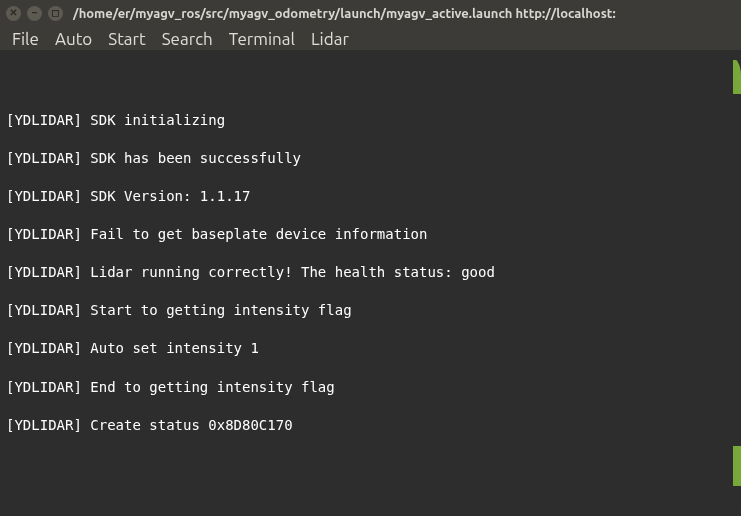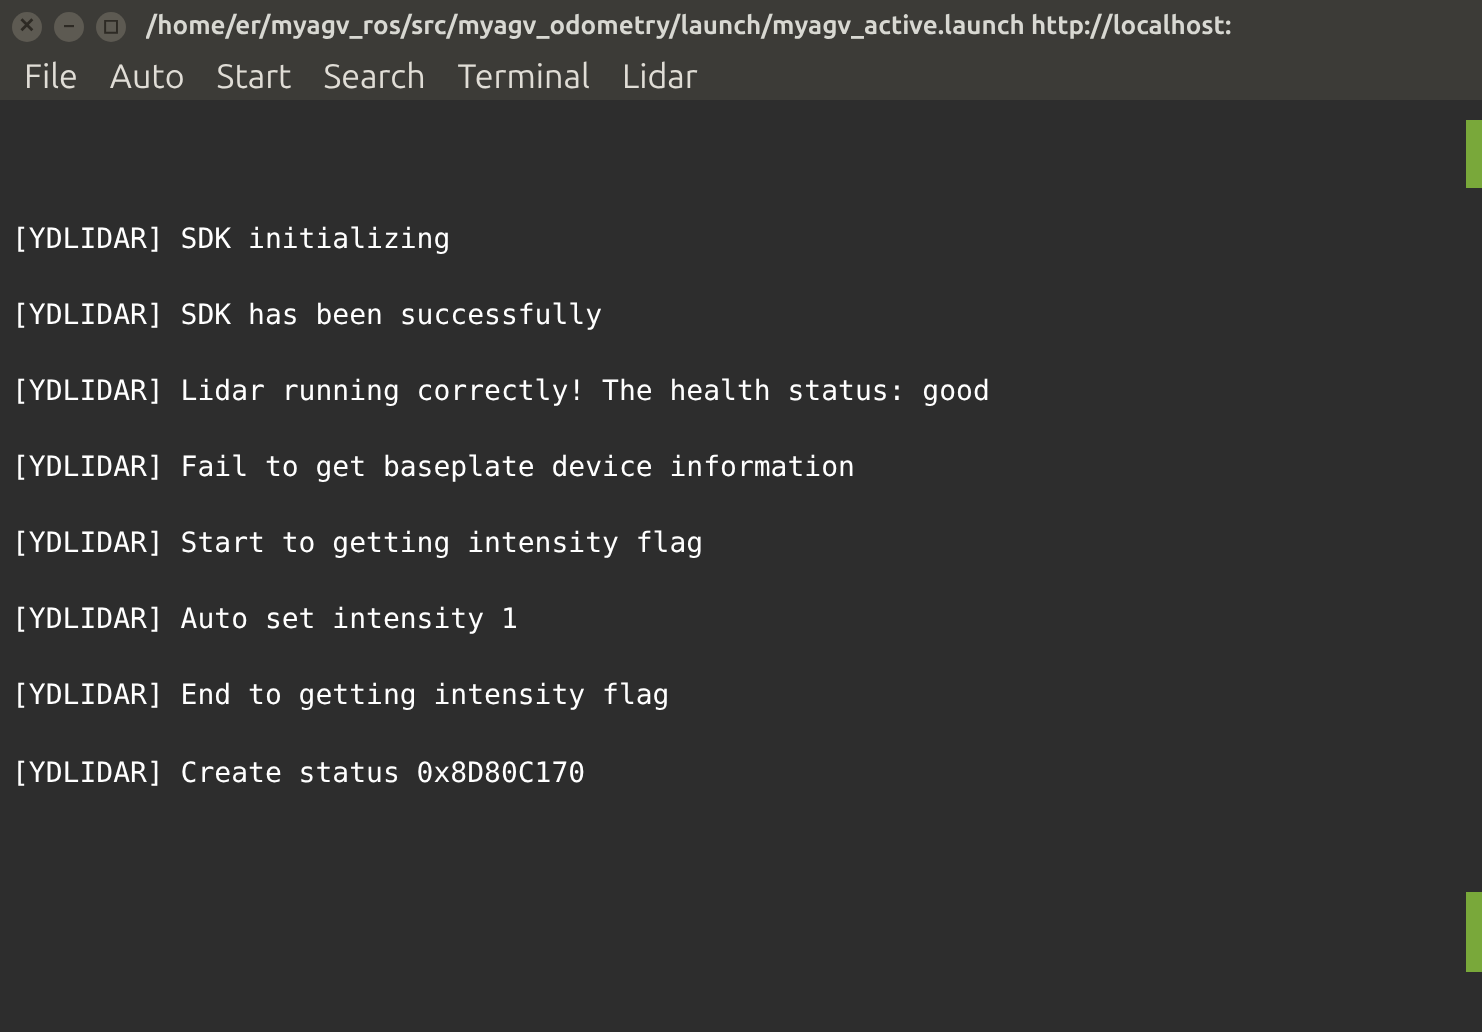--- a/index.html
+++ b/index.html
@@ -65,20 +65,21 @@
       flex: 1;
       background: #300a24;
       background: #2d2d2d;
       padding: 4px 6px;
       color: #ffffff;
       white-space: pre;
       line-height: 1.36;
       letter-spacing: 0;
       overflow: hidden;
       position: relative;
+      border-radius: 24px;
     }
     .line { white-space: pre; }
     .scroll-accent {
       position: absolute;
       right: 0;
       width: 8px;
       background: #79a83a;
     }
     .scroll-accent.top { top: 10px; height: 34px; }
     .scroll-accent.mid { top: 396px; height: 40px; }
@@ -102,22 +103,23 @@
   <div class="menu-item">Search</div>
   <div class="menu-item">Terminal</div>
   <div class="menu-item">Lidar</div>
 </div>
 
 <div class="terminal">
   <div class="scroll-accent top"></div>
   <div class="scroll-accent mid"></div>
 <div class="line"><span>[YDLIDAR]</span> <span>SDK initializing</span></div>
 <div class="line"><span>[YDLIDAR]</span> <span>SDK has been successfully</span></div>
+<div class="line"><span>[YDLIDAR]</span> <span>SDK Version: 1.1.17</span></div>
+<div class="line"><span>[YDLIDAR]</span> <span>Fail to get baseplate device information</span></div>
 <div class="line"><span>[YDLIDAR]</span> <span>Lidar running correctly! The health status: good</span></div>
-<div class="line"><span>[YDLIDAR]</span> <span>Fail to get baseplate device information</span></div>
 <div class="line"><span>[YDLIDAR]</span> <span>Start to getting intensity flag</span></div>
 <div class="line"><span>[YDLIDAR]</span> <span>Auto set intensity 1</span></div>
 <div class="line"><span>[YDLIDAR]</span> <span>End to getting intensity flag</span></div>
 <div class="line"><span>[YDLIDAR]</span> <span>Create status 0x8D80C170</span></div>
 
 
 
 
 
 

